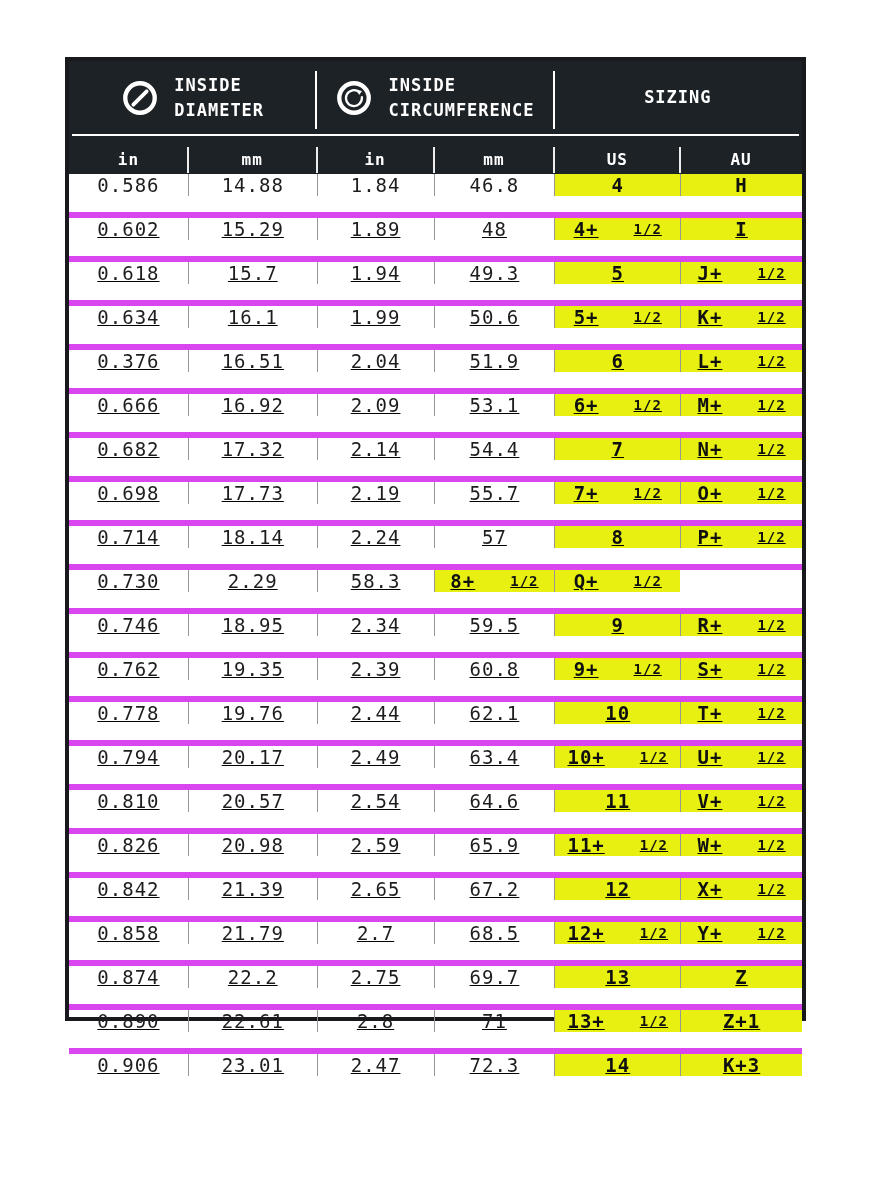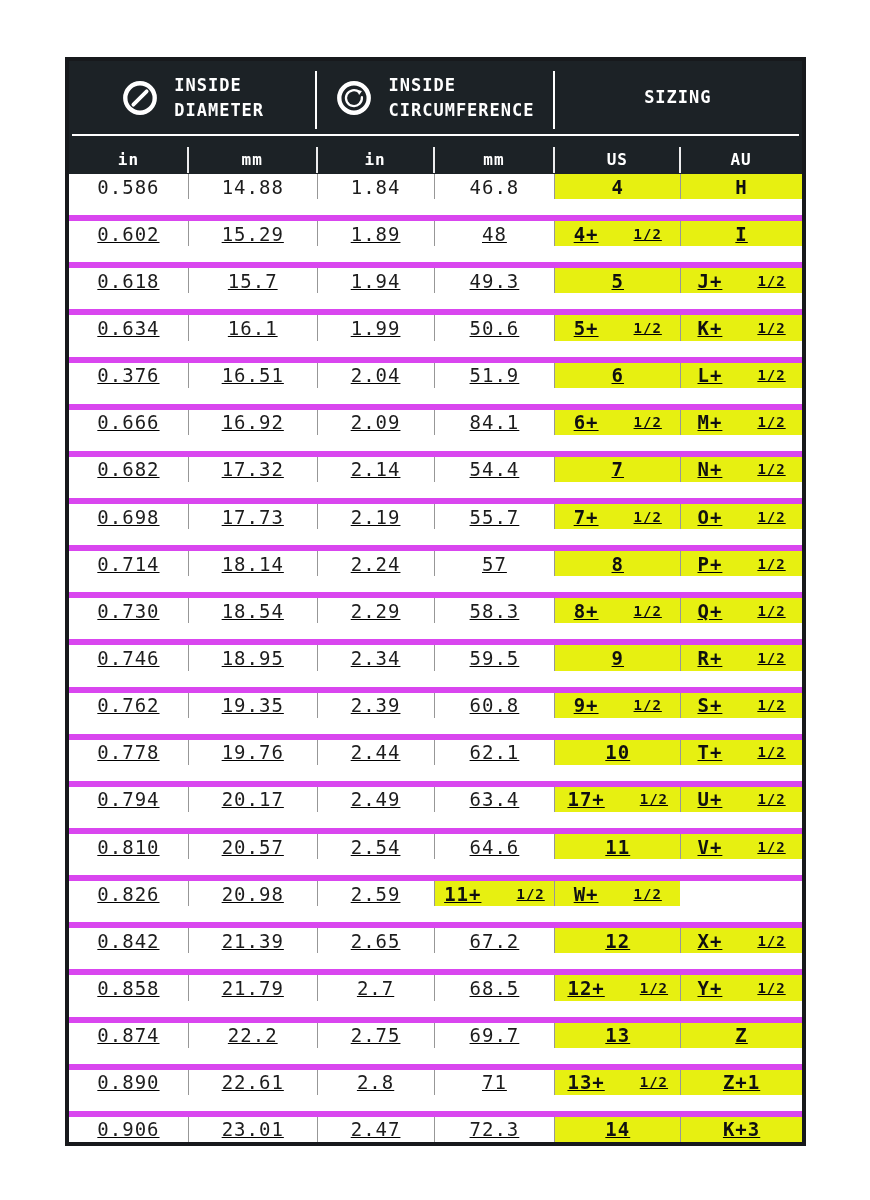--- a/index.html
+++ b/index.html
@@ -1,21 +1,21 @@
 <!DOCTYPE html>
 <html><head>
 <meta charset="utf-8">
 <style>
   html,body{margin:0;padding:0;}
   body{
     width:870px;height:1200px;background:#ffffff;position:relative;overflow:hidden;
     font-family:"DejaVu Sans Mono","Liberation Mono",monospace;
   }
   .table-card{
-    position:absolute;left:65px;top:57px;width:741px;height:1089px;
+    position:absolute;left:65px;top:57px;width:741px;height:964px;
     box-sizing:border-box;border:4px solid #17191c;background:#fff;
     display:flex;flex-direction:column;
   }
   
   .thead{background:#1c2226;color:#fff;flex:0 0 113px;display:flex;flex-direction:column;}
   .title-row{flex:1;display:grid;grid-template-columns:250fr 240fr 251fr;}
   .group{display:flex;align-items:center;justify-content:center;gap:15px;position:relative;}
   .group + .group::before{
     content:"";position:absolute;left:-1px;top:10px;bottom:5px;width:2px;background:#fff;
   }
@@ -154,21 +154,21 @@
         <div class="cell size">6</div>
         <div class="cell size">
           <span>L+</span>
           <span class="frac">1/2</span>
         </div>
       </div>
       <div class="trow cols">
         <div class="cell num">0.666</div>
         <div class="cell num">16.92</div>
         <div class="cell num">2.09</div>
-        <div class="cell num">84.1</div>
+        <div class="cell num">53.1</div>
         <div class="cell size">
           <span>6+</span>
           <span class="frac">1/2</span>
         </div>
         <div class="cell size">
           <span>M+</span>
           <span class="frac">1/2</span>
         </div>
       </div>
       <div class="trow cols">
@@ -202,21 +202,20 @@
         <div class="cell num">2.24</div>
         <div class="cell num">57</div>
         <div class="cell size">8</div>
         <div class="cell size">
           <span>P+</span>
           <span class="frac">1/2</span>
         </div>
       </div>
       <div class="trow cols">
         <div class="cell num">0.730</div>
-        <div class="cell num">18.54</div>
         <div class="cell num">2.29</div>
         <div class="cell num">58.3</div>
         <div class="cell size">
           <span>8+</span>
           <span class="frac">1/2</span>
         </div>
         <div class="cell size">
           <span>Q+</span>
           <span class="frac">1/2</span>
         </div>
@@ -256,21 +255,21 @@
           <span>T+</span>
           <span class="frac">1/2</span>
         </div>
       </div>
       <div class="trow cols">
         <div class="cell num">0.794</div>
         <div class="cell num">20.17</div>
         <div class="cell num">2.49</div>
         <div class="cell num">63.4</div>
         <div class="cell size">
-          <span>17+</span>
+          <span>10+</span>
           <span class="frac">1/2</span>
         </div>
         <div class="cell size">
           <span>U+</span>
           <span class="frac">1/2</span>
         </div>
       </div>
       <div class="trow cols">
         <div class="cell num">0.810</div>
         <div class="cell num">20.57</div>
@@ -279,20 +278,21 @@
         <div class="cell size">11</div>
         <div class="cell size">
           <span>V+</span>
           <span class="frac">1/2</span>
         </div>
       </div>
       <div class="trow cols">
         <div class="cell num">0.826</div>
         <div class="cell num">20.98</div>
         <div class="cell num">2.59</div>
+        <div class="cell num">65.9</div>
         <div class="cell size">
           <span>11+</span>
           <span class="frac">1/2</span>
         </div>
         <div class="cell size">
           <span>W+</span>
           <span class="frac">1/2</span>
         </div>
       </div>
       <div class="trow cols">

